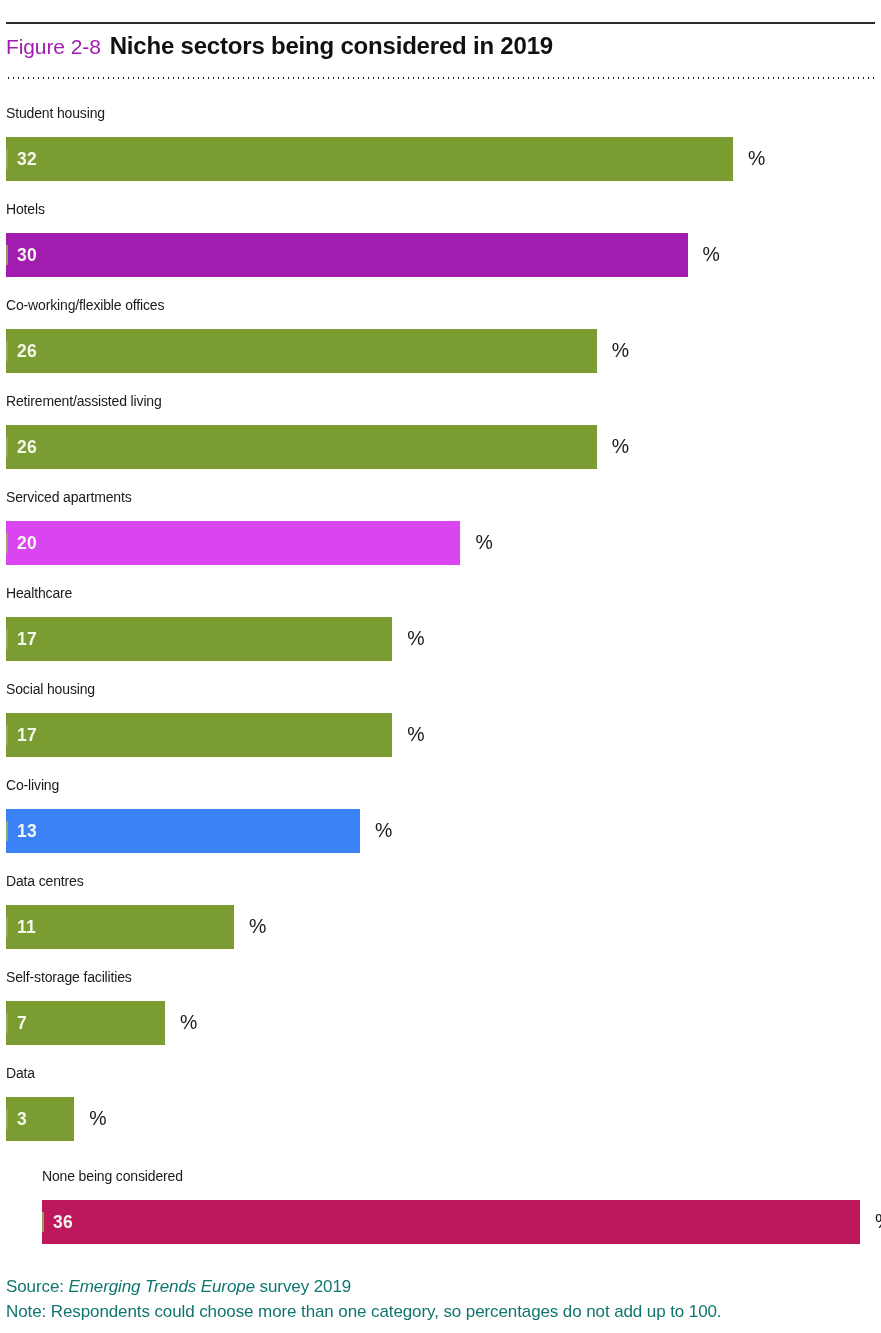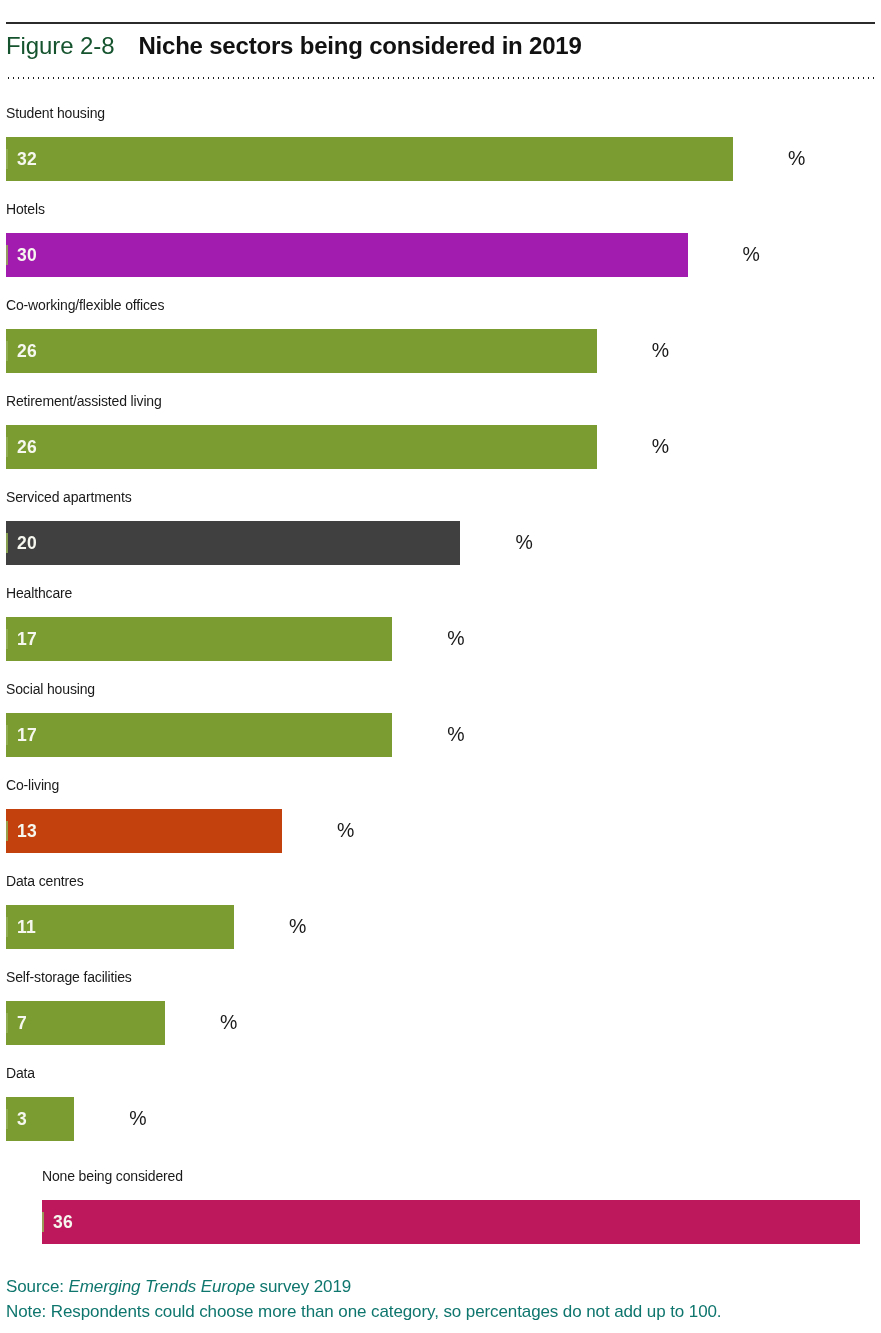--- a/index.html
+++ b/index.html
@@ -36,31 +36,31 @@
     position: absolute;
     left: 6px;
     right: 6px;
     top: 32px;
     height: 40px;
     display: flex;
     align-items: baseline;
     white-space: nowrap;
   }
   .title-figno {
-    font-size: 24px;
+    font-size: 21px;
     font-weight: 400;
     letter-spacing: -0.1px;
-    color: #14532d;
+    color: #a21caf;
   }
   .title-main {
     font-size: 24px;
     font-weight: 700;
     letter-spacing: -0.2px;
     color: #111111;
-    margin-left: 24px;
+    margin-left: 9px;
   }
   .rule-dotted {
     position: absolute;
     left: 6px;
     right: 6px;
     top: 77px;
     height: 2px;
     background-image: radial-gradient(circle, #1f1f1f 0 0.9px, rgba(0,0,0,0) 1.1px);
     background-size: 5px 2px;
     background-repeat: repeat-x;
@@ -98,21 +98,20 @@
   }
 
   .bar-line {
     position: absolute;
     left: 0;
     top: 41px;
     height: 44px;
     right: 0;
     display: flex;
     align-items: stretch;
-    gap: 40px;
   }
 
   .bar {
     position: relative;
     height: 44px;
     background: #7b9c30;
     flex: 0 0 auto;
     overflow: hidden;
   }
   .bar-value {
@@ -216,21 +215,21 @@
           <div class="bar" style="width: 590.7px; background: rgb(123, 156, 48);">
             <span class="bar-edge-tick"></span>
             <span class="bar-value">26</span>
           </div>
           <span class="pct">%</span>
         </div>
       </div>
       <div class="row">
         <div class="cat-label">Serviced apartments</div>
         <div class="bar-line">
-          <div class="bar" style="width: 454.4px; background: #404040;">
+          <div class="bar" style="width: 454.4px; background: #d946ef;">
             <span class="bar-edge-tick"></span>
             <span class="bar-value">20</span>
           </div>
           <span class="pct">%</span>
         </div>
       </div>
       <div class="row">
         <div class="cat-label">Healthcare</div>
         <div class="bar-line">
           <div class="bar" style="width: 386.2px; background: rgb(123, 156, 48);">
@@ -246,21 +245,21 @@
           <div class="bar" style="width: 386.2px; background: rgb(123, 156, 48);">
             <span class="bar-edge-tick"></span>
             <span class="bar-value">17</span>
           </div>
           <span class="pct">%</span>
         </div>
       </div>
       <div class="row">
         <div class="cat-label">Co-living</div>
         <div class="bar-line">
-          <div class="bar" style="width: 276px; background: #c2410c;">
+          <div class="bar" style="width: 354px; background: #3b82f6;">
             <span class="bar-edge-tick"></span>
             <span class="bar-value">13</span>
           </div>
           <span class="pct">%</span>
         </div>
       </div>
       <div class="row">
         <div class="cat-label">Data centres</div>
         <div class="bar-line">
           <div class="bar" style="width: 228px; background: rgb(123, 156, 48);">

